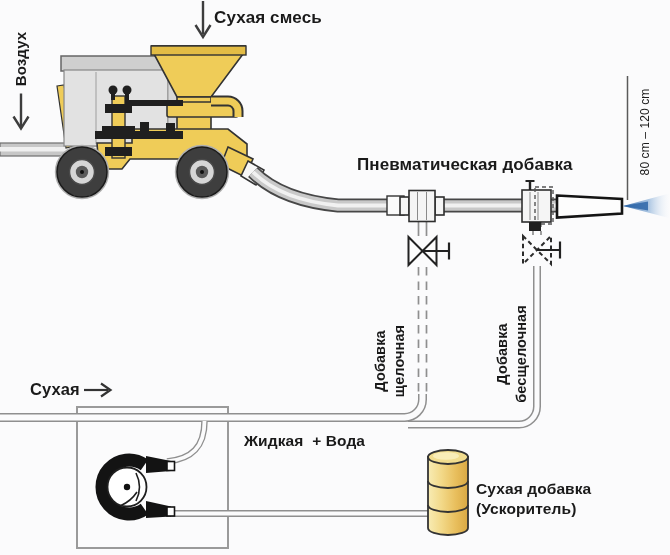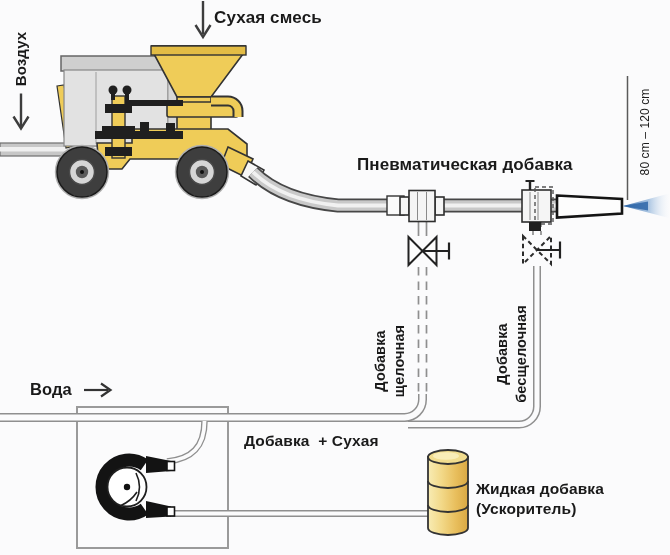--- a/index.html
+++ b/index.html
@@ -207,20 +207,20 @@
 <div class="lbl" style="left:357px;top:154px;font-size:17px;">Пневматическая добавка</div>
 
 <div class="lbl rot" style="left:646px;top:132px;font-size:12px;font-weight:normal;white-space:nowrap;">80 cm – 120 cm</div>
 
 <div class="lbl rot" style="left:390px;top:361px;font-size:14.5px;">Добавка
 щелочная</div>
 
 <div class="lbl rot" style="left:512px;top:354px;font-size:14.5px;">Добавка
 бесщелочная</div>
 
-<div class="lbl" style="left:30px;top:379px;font-size:16.5px;">Вода</div>
-
-<div class="lbl" style="left:244px;top:431px;font-size:15.5px;white-space:pre;">Добавка  + Сухая</div>
-
-<div class="lbl" style="left:476px;top:479px;font-size:15.5px;">Жидкая добавка
+<div class="lbl" style="left:30px;top:379px;font-size:16.5px;">Сухая</div>
+
+<div class="lbl" style="left:244px;top:431px;font-size:15.5px;white-space:pre;">Жидкая  + Вода</div>
+
+<div class="lbl" style="left:476px;top:479px;font-size:15.5px;">Сухая добавка
 (Ускоритель)</div>
 
 </div>
 
 </body></html>

